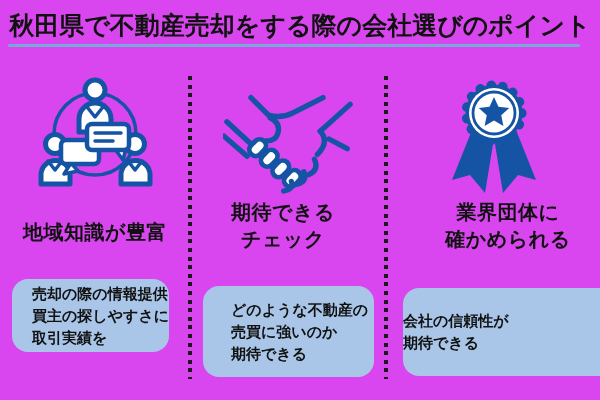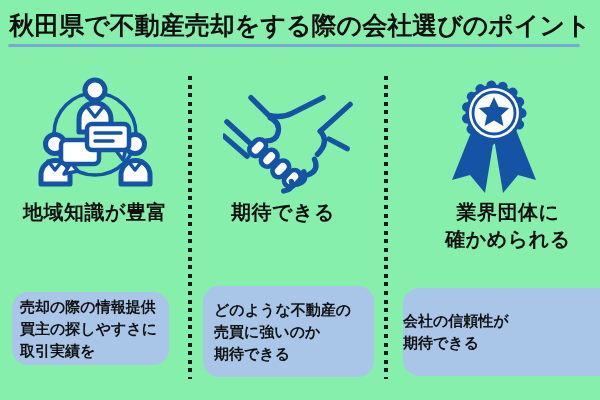--- a/index.html
+++ b/index.html
@@ -1,17 +1,17 @@
 <!DOCTYPE html>
 <html style="--icon-blue: #1553a5; --box-fill: #a9c6e8; --underline: #7aa7d9; --ink: #111111;"><head>
 <meta charset="utf-8">
 <style>
   html,body{margin:0;padding:0;background:#fff;}
   .canvas{
-    position:relative;width:600px;height:400px;background:#86efac;overflow:hidden;
+    position:relative;width:600px;height:400px;background:#d946ef;overflow:hidden;
     font-family:"Liberation Sans","DejaVu Sans",sans-serif;color:var(--ink,#111);
   }
   .title{
     position:absolute;top:9px;left:0;width:600px;text-align:center;
     font-size:25px;font-weight:bold;white-space:nowrap;letter-spacing:0;
   }
   .title-underline{
     position:absolute;left:8px;top:44px;width:572px;height:3px;
     background:var(--underline,#7aa7d9);border-radius:2px;
   }
@@ -21,32 +21,32 @@
   }
   .sep1{left:188px;} .sep2{left:384px;}
   .icon{position:absolute;color:var(--icon-blue,#1553a5);}
   .icon1{left:33px;top:76px;}
   .icon2{left:223px;top:84px;}
   .icon3{left:438px;top:72px;}
   .heading{
     position:absolute;top:199px;text-align:center;
     font-size:20px;font-weight:bold;line-height:27px;letter-spacing:.5px;white-space:nowrap;
   }
-  .heading1{left:0;width:190px;}
+  .heading1{left:0;width:190px;margin-top:20px;}
   .heading2{left:190px;width:186px;}
   .heading3{left:410px;width:196px;}
   .heading span{display:block;}
   .note-box{
     position:absolute;background:var(--box-fill,#a9c6e8);border-radius:16px;
     display:flex;flex-direction:column;justify-content:center;box-sizing:border-box;
     font-size:15px;font-weight:bold;line-height:22px;white-space:nowrap;
   }
   .note-box span{display:block;}
-  .box1{left:12px;top:292px;width:157px;height:73px;padding-left:8px;}
-  .box2{left:203px;top:286px;width:171px;height:91px;padding-left:11px;}
+  .box1{left:12px;top:279px;width:157px;height:73px;padding-left:20px;}
+  .box2{left:203px;top:286px;width:171px;height:91px;padding-left:28px;}
   .box3{left:403px;top:288px;width:220px;height:88px;}
 </style>
 </head>
 <body>
 
 <div class="canvas">
 
   <div class="title">秋田県で不動産売却をする際の会社選びのポイント</div>
   <div class="title-underline"></div>
 
@@ -111,20 +111,21 @@
       <path d="M56,25 L60.47,34.85 L71.22,36.06 L63.23,43.35 L65.41,53.94 L56,48.6
                L46.59,53.94 L48.77,43.35 L40.78,36.06 L51.53,34.85 Z" fill="currentColor"></path>
     </g>
   </svg>
 
   <div class="heading heading1">
     <span>地域知識が豊富</span>
   </div>
   <div class="heading heading2">
     <span>期待できる</span>
+    <span>チェック</span>
   </div>
   <div class="heading heading3">
     <span>業界団体に</span>
     <span>確かめられる</span>
   </div>
 
   <div class="note-box box1">
     <span>売却の際の情報提供</span>
     <span>買主の探しやすさに</span>
     <span>取引実績を</span>

